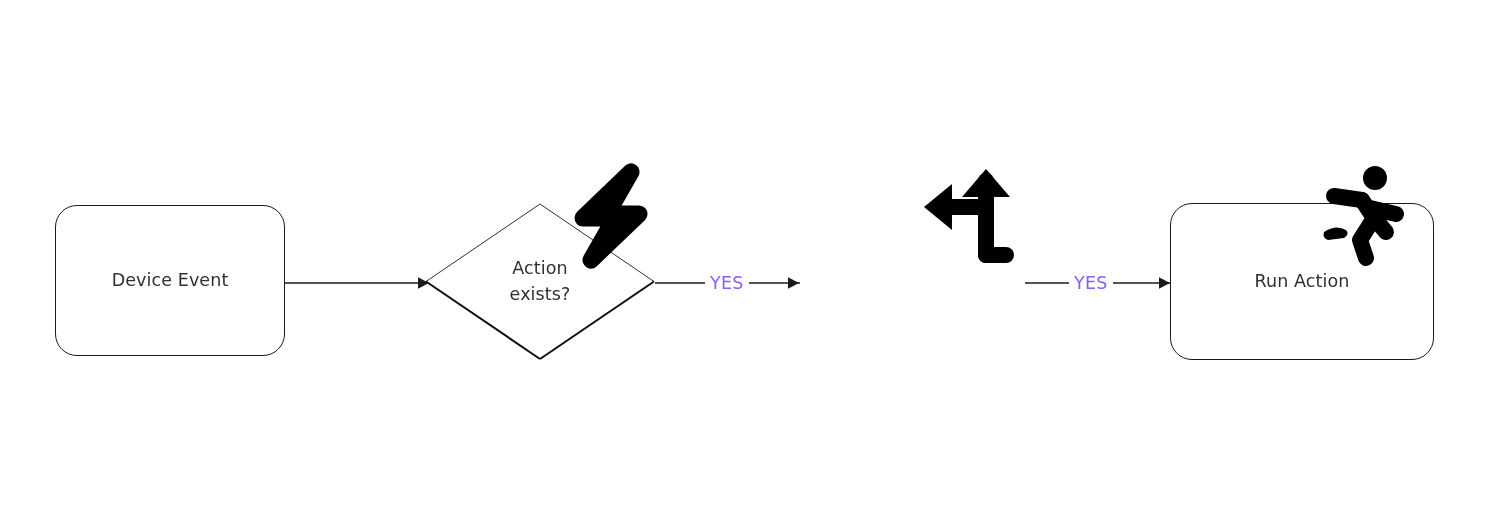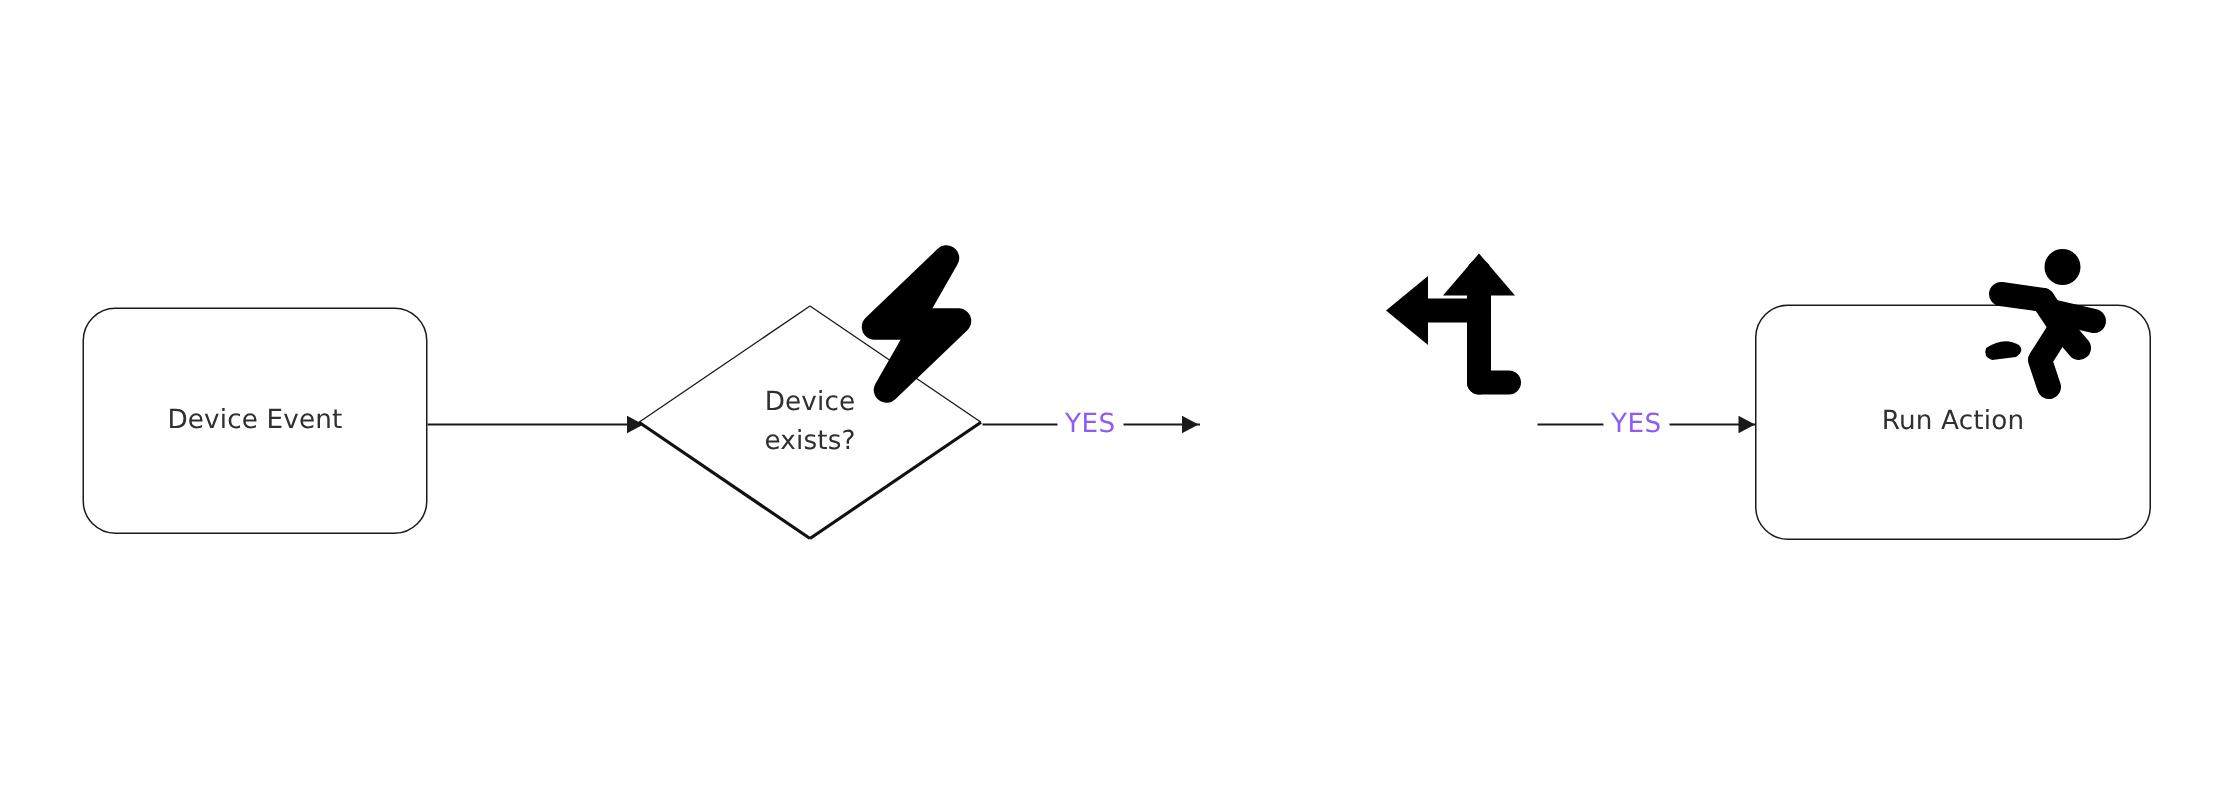--- a/index.html
+++ b/index.html
@@ -108,21 +108,21 @@
 
       <line x1="1" y1="78.5" x2="115" y2="1" stroke="#1a1a1a" stroke-width="0.9"></line>
 
       <line x1="115" y1="1" x2="229" y2="78.5" stroke="#1a1a1a" stroke-width="0.9"></line>
 
       <line x1="229" y1="78.5" x2="115" y2="156" stroke="#111111" stroke-width="2.1"></line>
 
       <line x1="115" y1="156" x2="1" y2="78.5" stroke="#111111" stroke-width="2.1"></line>
     </svg>
     <div class="diamond-label">
-      <span>Device</span>
+      <span>Action</span>
       <span>exists?</span>
     </div>
   </div>
 
   <div class="glyph" style="left:569px; top:166px; width:84px; height:100px;">
     <svg width="84" height="100" viewBox="0 0 84 100">
       <path d="M62 6 L14 52 L46 52 L22 94 L70 48 L38 48 Z" fill="#000000" stroke="#000000" stroke-width="17" stroke-linejoin="round" stroke-linecap="round"></path>
     </svg>
   </div>
 

